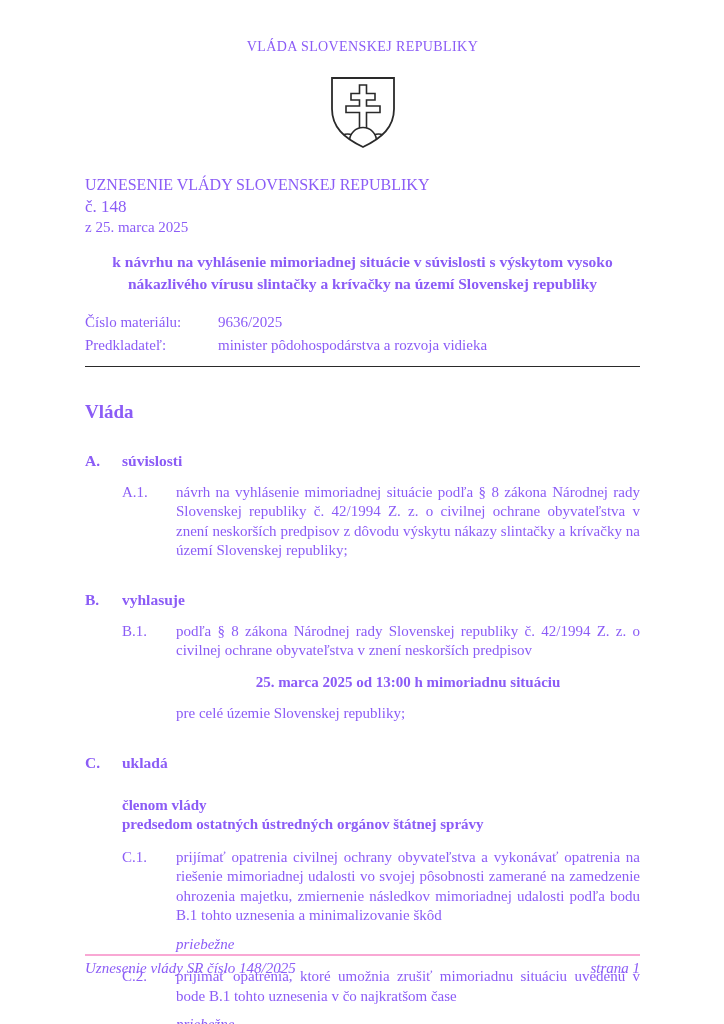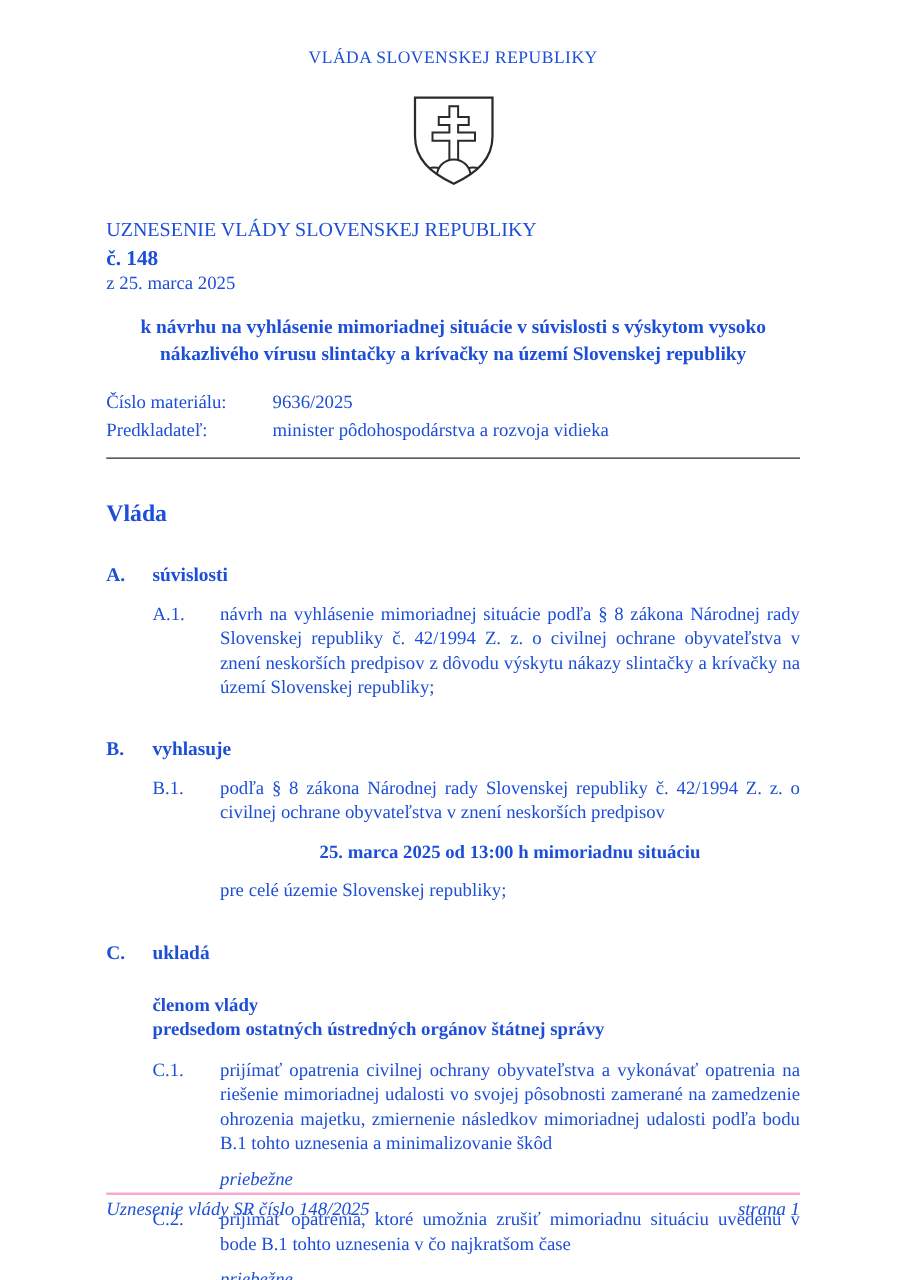--- a/index.html
+++ b/index.html
@@ -7,21 +7,21 @@
     padding: 0;
     background: #e8e8e8;
   }
   .page {
     position: relative;
     width: 724px;
     height: 1024px;
     margin: 0 auto;
     background: #ffffff;
     font-family: "Liberation Serif", "DejaVu Serif", serif;
-    color: #1d4ed8;
+    color: #8b5cf6;
     overflow: hidden;
   }
   .content {
     padding: 38px 84px 0 85px; 
   }
 
   
   .doc-header {
     text-align: center;
     font-size: 14px;
@@ -32,21 +32,21 @@
     display: block;
     margin: 17px auto 0 auto;
   }
   .title-block {
     text-align: left;
     margin-top: 23px;
     font-size: 16px;
     line-height: 21.5px;
   }
   .res-number {
-    font-weight: bold;
+    font-weight: normal;
     font-size: 17px;
   }
   .res-date {
     font-size: 15px;
   }
   .subject {
     margin-top: 12px;
     text-align: center;
     font-weight: bold;
     font-size: 15.5px;

